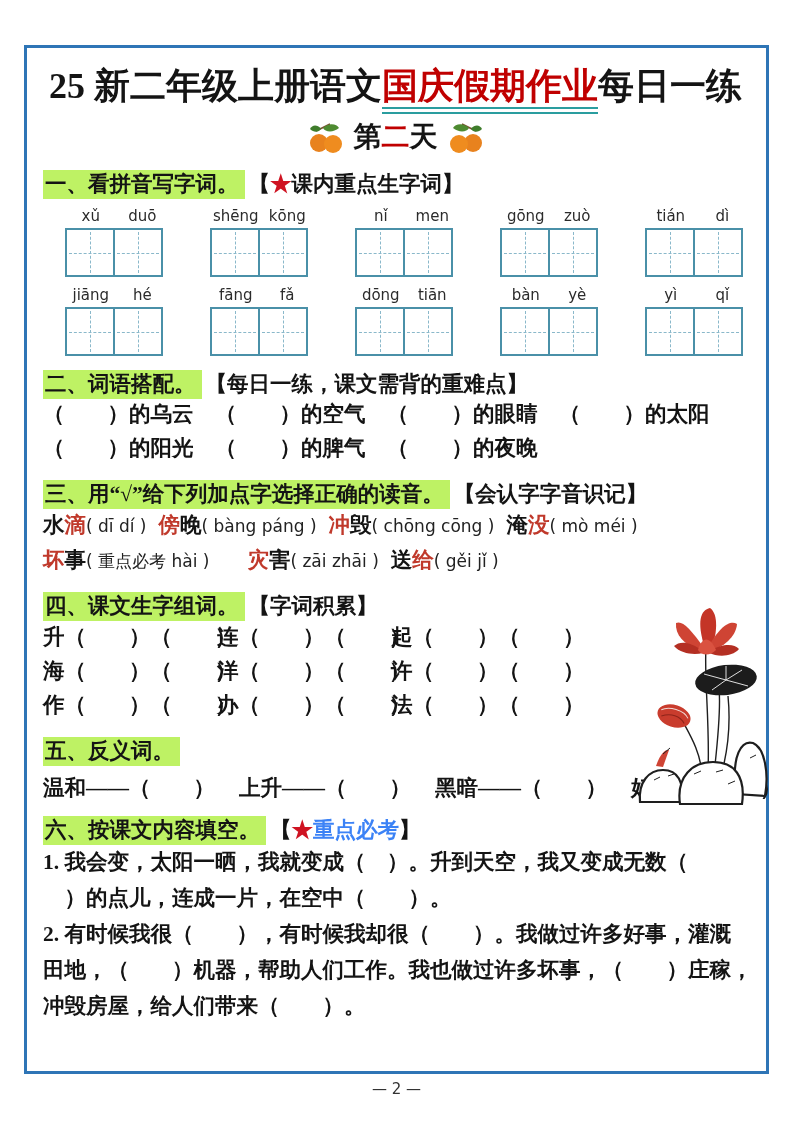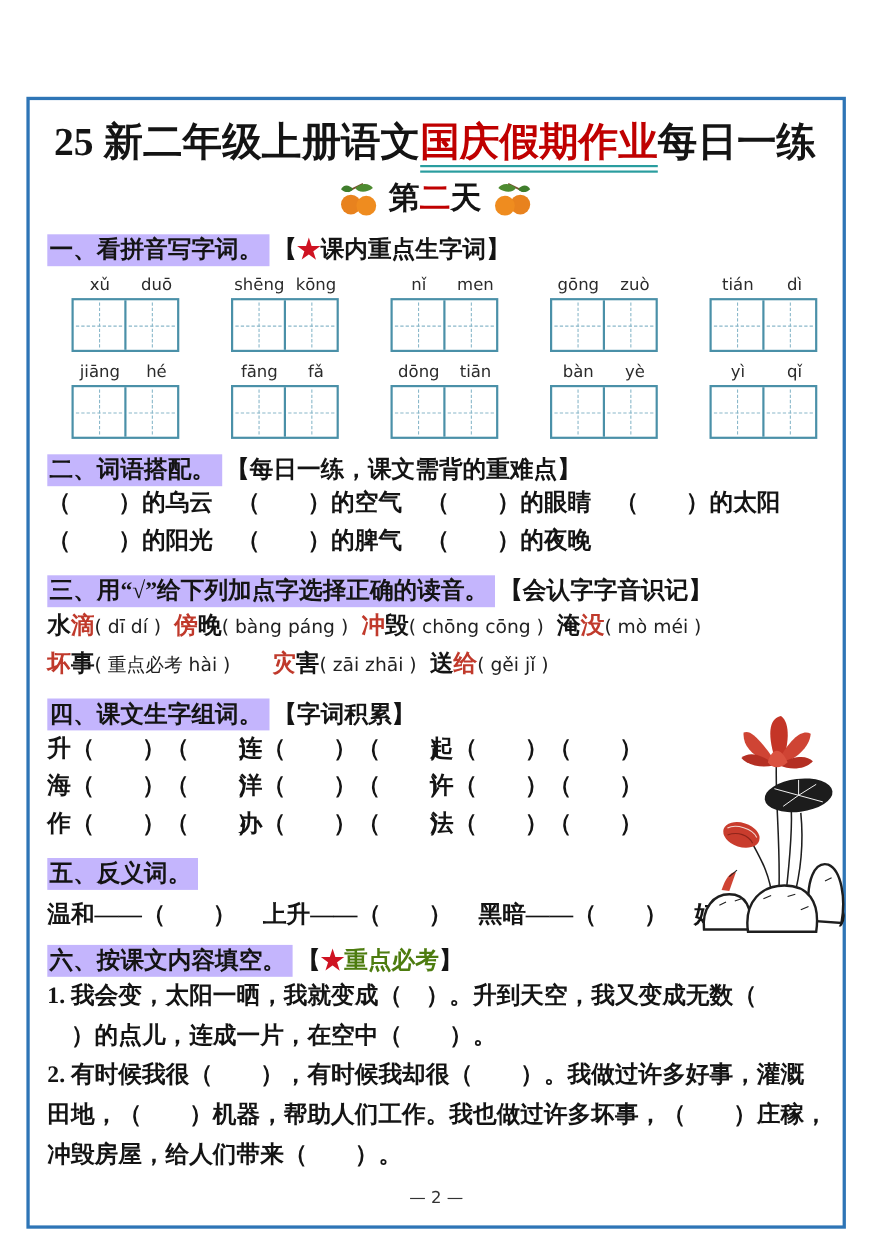--- a/index.html
+++ b/index.html
@@ -1,31 +1,31 @@
 <!DOCTYPE html>
 <html><head>
 <meta charset="utf-8">
 <style>
   html,body{margin:0;padding:0;background:#fff;}
   body{font-family:"Liberation Serif","DejaVu Serif",serif;color:#141414;}
   .page{position:relative;width:793px;height:1122px;background:#fff;overflow:hidden;}
   .frame{position:absolute;left:24px;top:45px;width:745px;height:1029px;box-sizing:border-box;
-         border:3px solid #2e75b6;padding:8px 18px 0 16px;margin-top:43px;}
+         border:3px solid #2e75b6;padding:8px 18px 0 16px;}
   .title{margin:6px 0 0;text-align:center;font-size:36px;font-weight:bold;white-space:nowrap;letter-spacing:0px;}
   .title .tred{color:#c00000;border-bottom:7px double #2a9d9f;padding-bottom:1px;}
   .day{display:flex;justify-content:center;align-items:center;gap:10px;margin-top:7px;font-size:28px;font-weight:bold;}
   .day .dred{color:#c00000;}
   .info{display:flex;gap:42px;margin:16px 0 0 58px;font-size:21px;font-weight:bold;}
   .fld{display:flex;align-items:flex-end;}
   .uline{display:inline-block;width:110px;height:24px;border-bottom:2px solid #1a1a1a;}
   .sec{margin-top:13px;font-size:21.5px;font-weight:bold;white-space:nowrap;}
-  .hl{background:#c4b5fd;padding:2px 6px 3px 2px;}
+  .hl{background:#bef264;padding:2px 6px 3px 2px;}
   .tag{margin-left:4px;}
   .star{color:#cf1322;}
-  .rtag{color:#4d7c0f;}
+  .rtag{color:#3b82f6;}
   .grid-row{display:flex;gap:42px;padding-left:22px;margin-top:9px;}
   .grp{width:118px;}
   .pys{display:flex;font-family:"DejaVu Sans",sans-serif;font-size:15px;color:#2b2b2b;margin-bottom:3px;}
   .pys span{flex:1;text-align:center;}
   .boxes{display:flex;width:98px;height:49px;border:2px solid #4a90a8;box-sizing:border-box;background:#fff;}
   .cell{flex:1;position:relative;}
   .cell + .cell{border-left:2px solid #4a90a8;}
   .cell::before{content:"";position:absolute;left:50%;top:2px;bottom:2px;border-left:1px dashed #8ab8ca;}
   .cell::after{content:"";position:absolute;top:50%;left:2px;right:2px;border-top:1px dashed #8ab8ca;}
   .line{font-size:21.5px;font-weight:bold;line-height:1.58;white-space:pre;}

